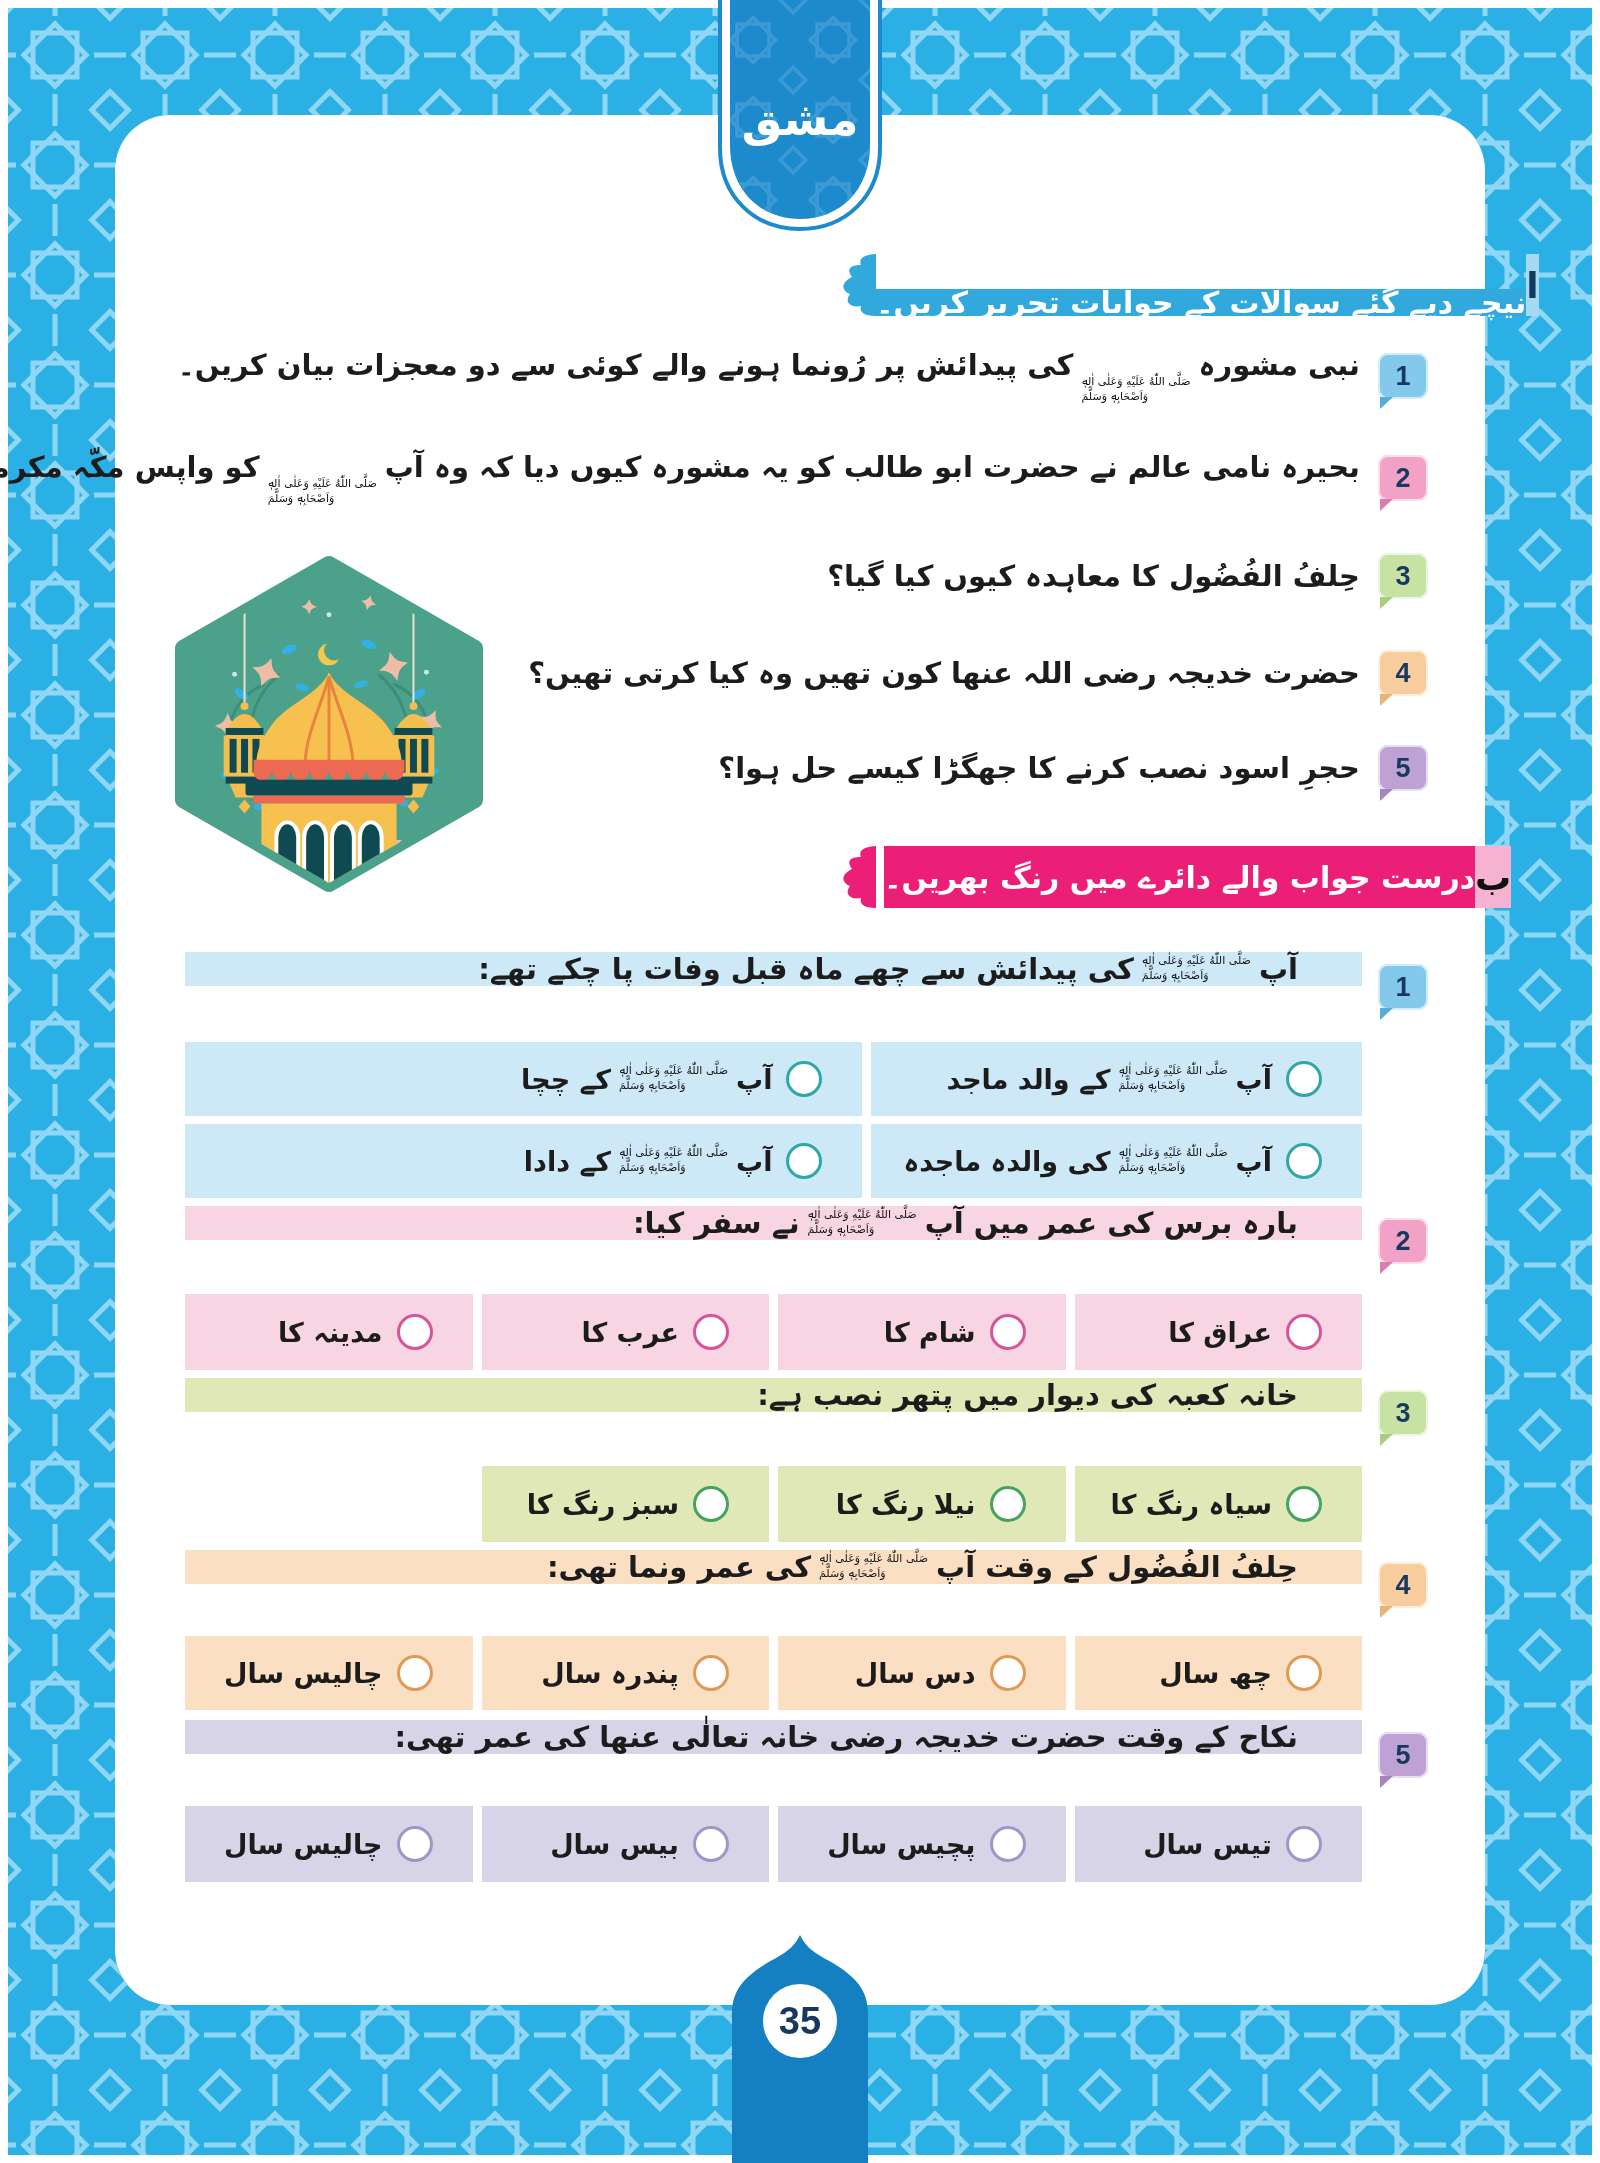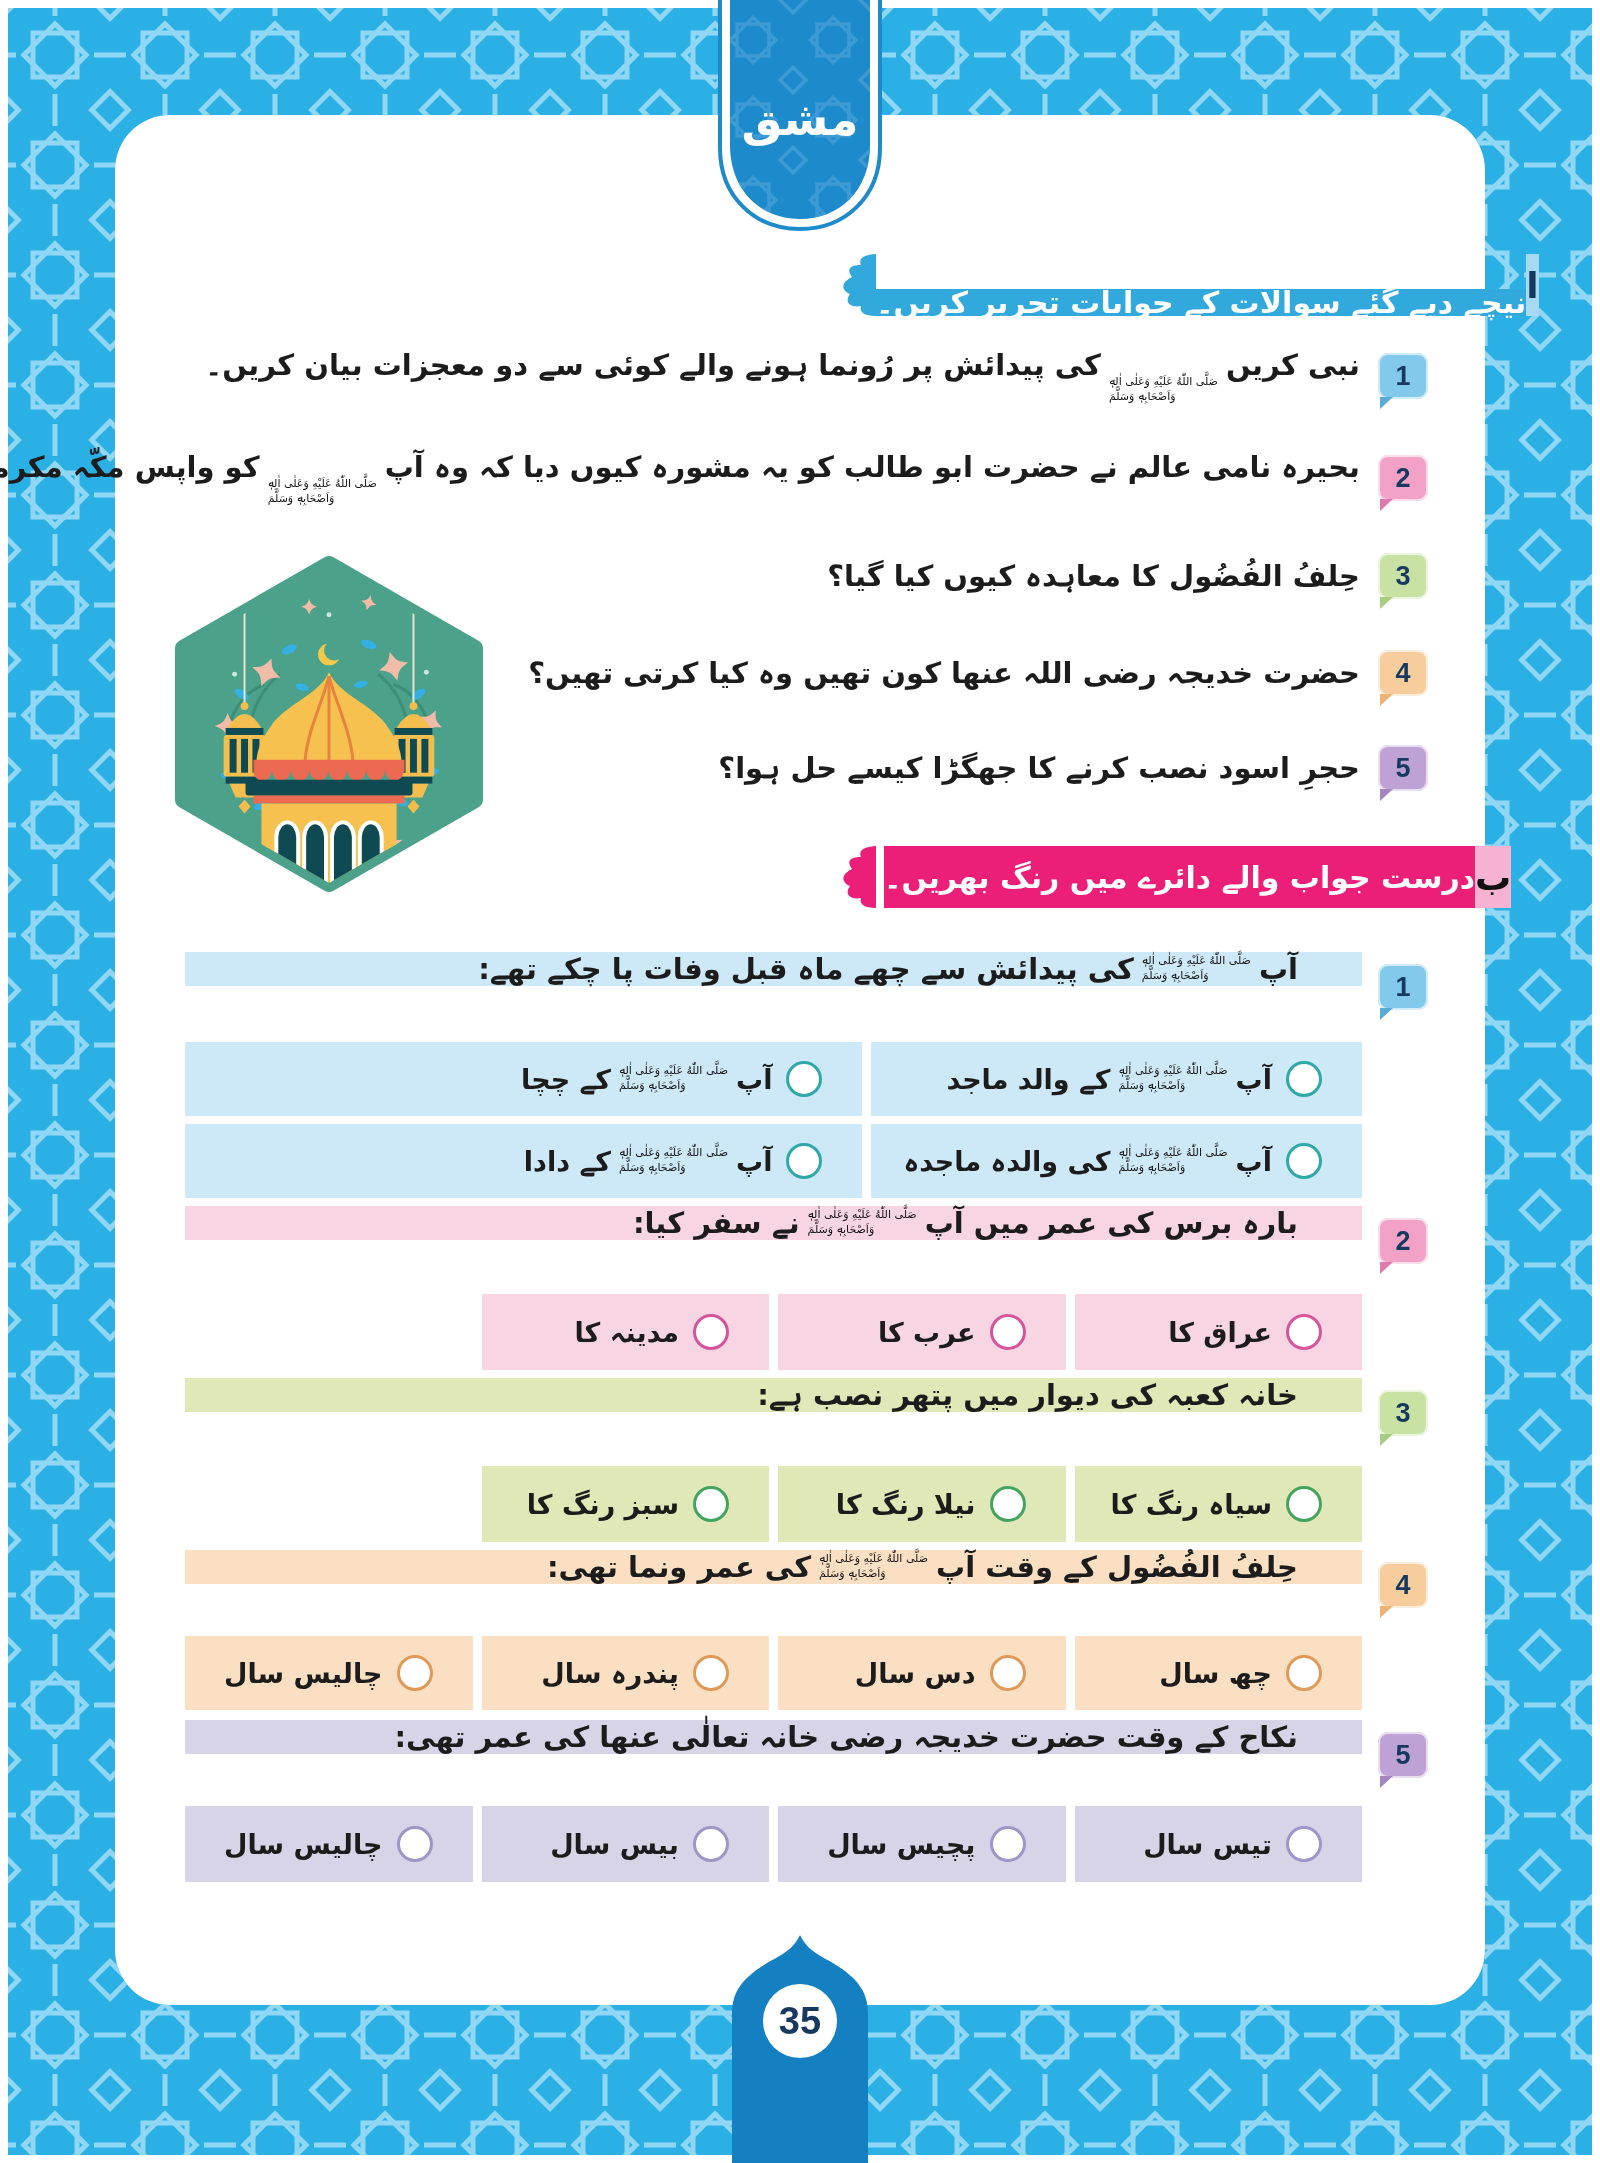--- a/index.html
+++ b/index.html
@@ -123,21 +123,21 @@
     <div class="sec-strip"></div>
     <div class="sec-letterbox">ا</div>
     <div class="sec-strip2"></div>
   </div>
 
   <div class="qrow" style="top:328px;height:96px;">
     <div class="qbadge c1">
         <span>1</span>
       </div>
     <div class="qtext">
-      <span>نبی کریں</span><span class="durood">
+      <span>نبی مشورہ</span><span class="durood">
           <span>صَلَّى اللّٰهُ عَلَيْهِ وَعَلٰى اٰلِهٖ</span>
           <span>وَاَصْحَابِهٖ وَسَلَّمَ</span>
         </span><span>کی پیدائش پر رُونما ہونے والے کوئی سے دو معجزات بیان کریں۔</span>
     </div>
   </div>
 
   <div class="qrow" style="top:430px;height:96px;">
     <div class="qbadge c2">
         <span>2</span>
       </div>
@@ -375,20 +375,24 @@
         <span>نے سفر کیا:</span>
     </div>
   </div>
   <div class="grp-row cols4 g2" style="top:1294px;height:76px;">
     <div class="cell">
         <span class="opt-circle"></span>
         <span>عراق کا</span>
       </div>
     <div class="cell">
         <span class="opt-circle"></span>
+        <span>شام کا</span>
+      </div>
+    <div class="cell">
+        <span class="opt-circle"></span>
         <span>عرب کا</span>
       </div>
     <div class="cell">
         <span class="opt-circle"></span>
         <span>مدینہ کا</span>
       </div>
   </div>
 
   <div class="grp-header g3" style="top:1378px;height:80px;">
     <div class="qbadge c3">

